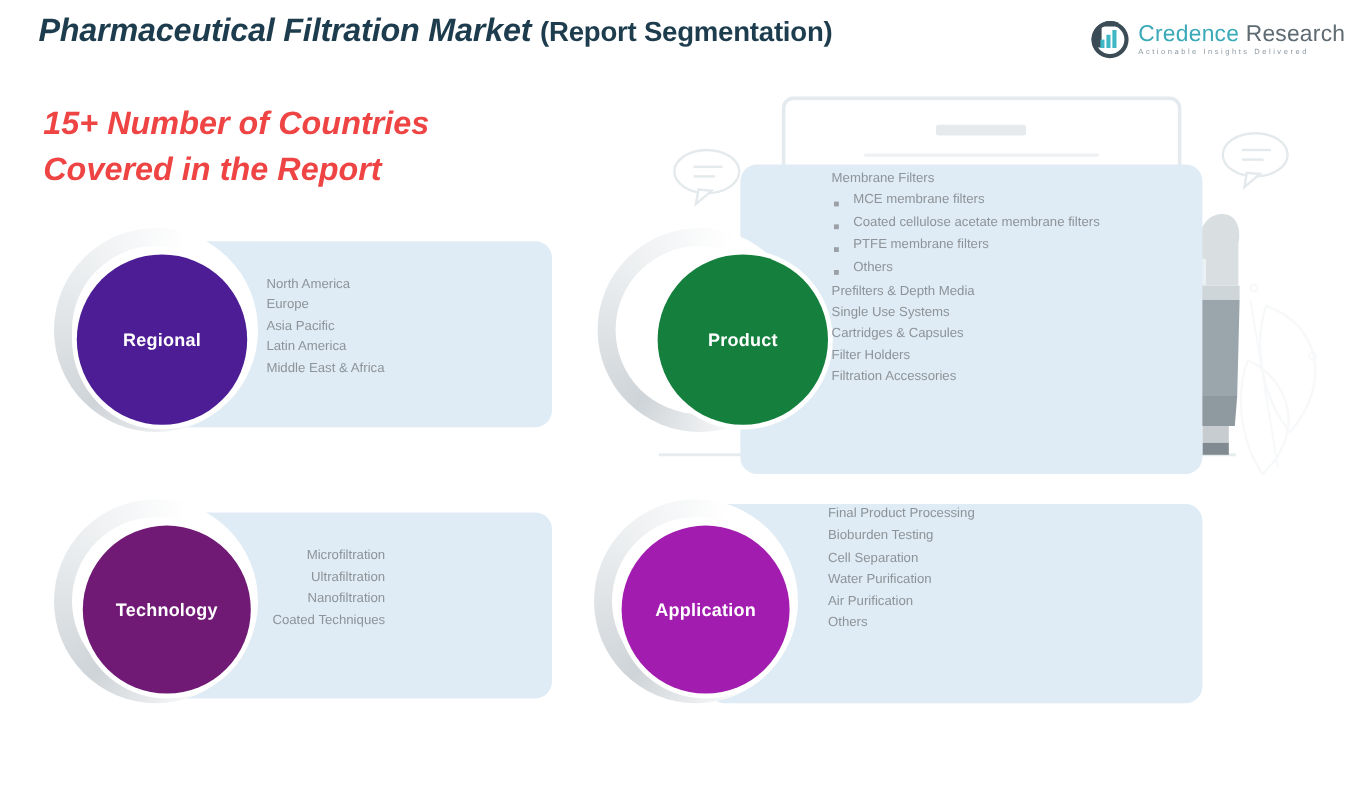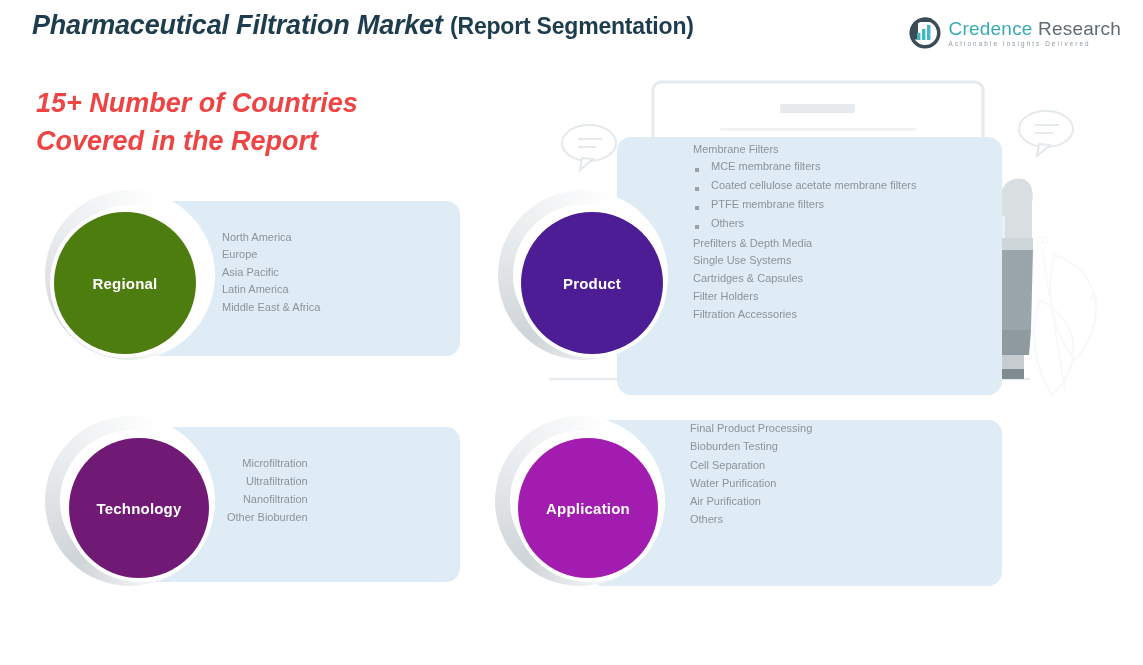--- a/index.html
+++ b/index.html
@@ -144,37 +144,37 @@
     left: 45px; top: 190px; width: 170px; height: 170px;
     background: conic-gradient(from 150deg, #ffffff 0deg, #cfd4d8 70deg, #e9ecee 150deg, #ffffff 230deg, #ffffff 360deg);
     filter: blur(0.4px);
   }
   #seg-regional .seg-ring-inner {
     position: absolute;
     left: 60px; top: 205px; width: 140px; height: 140px;
     border-radius: 50%;
     background: #ffffff;
   }
-  #seg-regional .seg-circle { left: 54px; top: 212px; width: 142px; height: 142px; background: #4d7c0f; }
+  #seg-regional .seg-circle { left: 64px; top: 212px; width: 142px; height: 142px; background: #4c1d95; }
   #seg-regional .seg-list { left: 222px; top: 229px; line-height: 1.58; }
 
   
   #seg-product .seg-card { left: 617px; top: 137px; width: 385px; height: 258px; }
   #seg-product .seg-ring {
     left: 498px; top: 190px; width: 170px; height: 170px;
     background: conic-gradient(from 150deg, #ffffff 0deg, #cfd4d8 70deg, #e9ecee 150deg, #ffffff 230deg, #ffffff 360deg);
     filter: blur(0.4px);
   }
   #seg-product .seg-ring-inner {
     position: absolute;
     left: 513px; top: 205px; width: 140px; height: 140px;
     border-radius: 50%;
     background: #ffffff;
   }
-  #seg-product .seg-circle { left: 521px; top: 212px; width: 142px; height: 142px; background: #4c1d95; }
+  #seg-product .seg-circle { left: 548px; top: 212px; width: 142px; height: 142px; background: #15803d; }
   #seg-product .seg-list { left: 693px; top: 141px; width: 300px; line-height: 1.62; }
 
   
   #seg-technology .seg-card { left: 140px; top: 427px; width: 320px; height: 155px; }
   #seg-technology .seg-ring {
     left: 45px; top: 416px; width: 170px; height: 170px;
     background: conic-gradient(from 150deg, #ffffff 0deg, #cfd4d8 70deg, #e9ecee 150deg, #ffffff 230deg, #ffffff 360deg);
     filter: blur(0.4px);
   }
   #seg-technology .seg-ring-inner {
@@ -314,21 +314,21 @@
   <div class="seg-card"></div>
   <div class="seg-ring"></div>
   <div class="seg-ring-inner"></div>
   <div class="seg-circle">
     <span class="seg-circle-label">Technology</span>
   </div>
   <div class="seg-list">
     <div class="li">Microfiltration</div>
     <div class="li">Ultrafiltration</div>
     <div class="li">Nanofiltration</div>
-    <div class="li">Other Bioburden</div>
+    <div class="li">Coated Techniques</div>
   </div>
 </div>
 
 <div class="segment" id="seg-application">
   <div class="seg-card"></div>
   <div class="seg-ring"></div>
   <div class="seg-ring-inner"></div>
   <div class="seg-circle">
     <span class="seg-circle-label">Application</span>
   </div>

